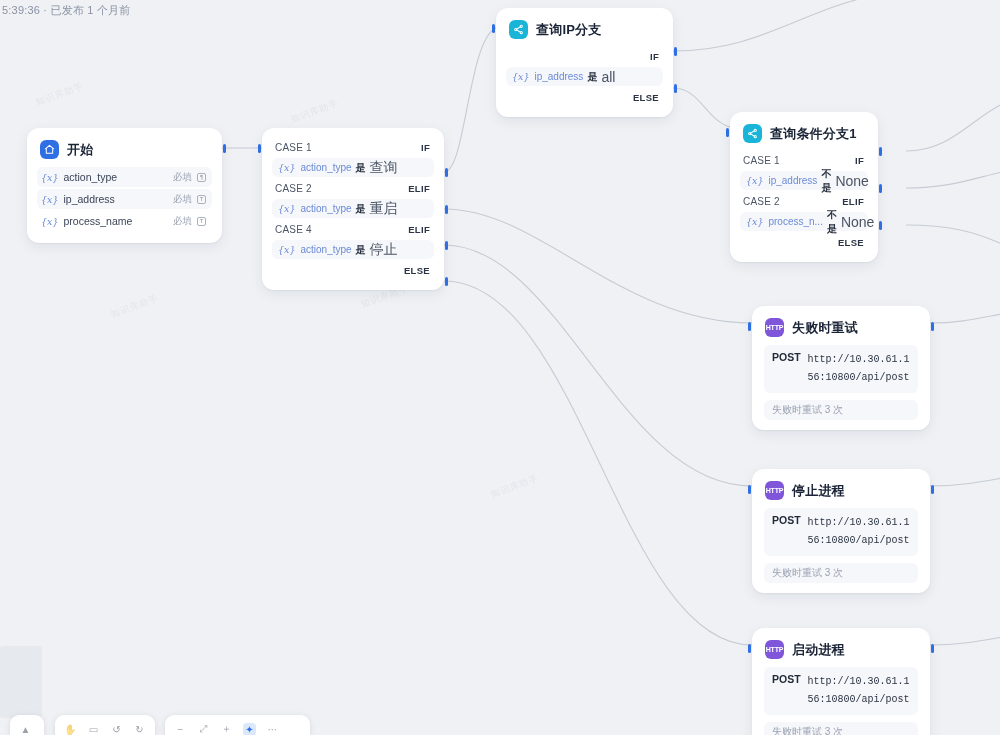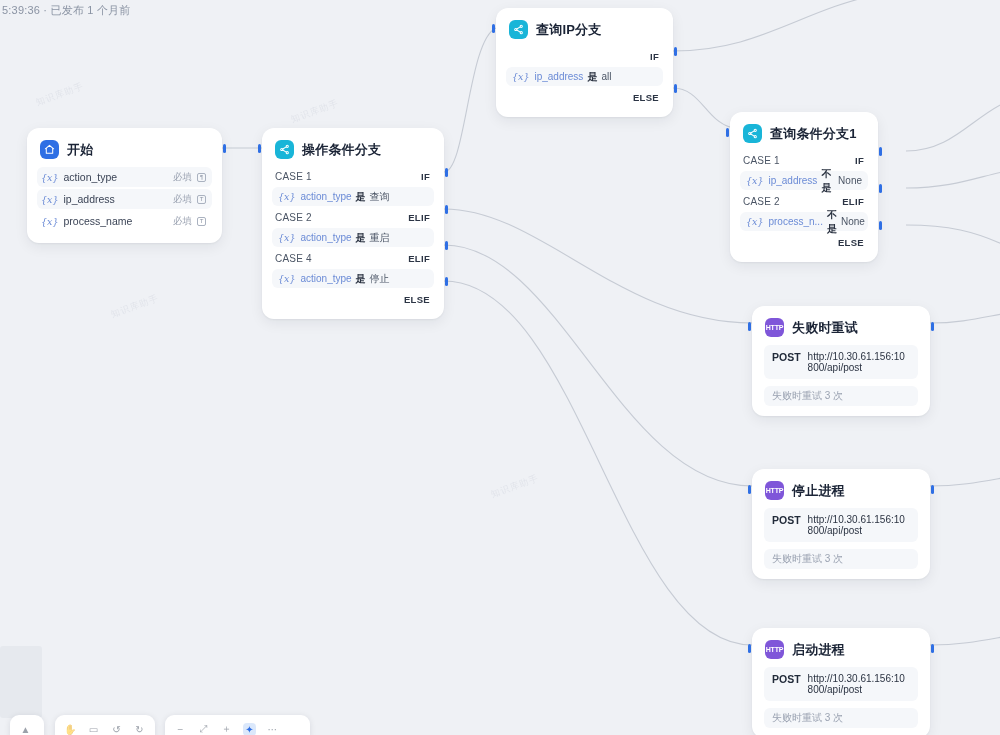--- a/index.html
+++ b/index.html
@@ -54,30 +54,30 @@
     height:19px;padding:0 4px 0 3px;
   }
   .case-label{font-size:10px;color:#4b5565;letter-spacing:.2px;}
   .case-op{font-size:9.5px;font-weight:bold;color:#2c3545;letter-spacing:.3px;}
   .cond-row{
     background:#f5f7fa;border-radius:6px;height:19px;
     display:flex;align-items:center;padding:0 6px;margin:1px 0 2px 0;
   }
   .cond-var{color:#6b8bd6;font-size:10px;margin-right:4px;}
   .cond-op{font-size:10px;color:#2b3342;margin:0 4px 0 0;font-weight:bold;}
-  .cond-val{font-size:10px;color:#5a6running;}
+  .cond-val{font-size:14px;color:#5a6running;}
   .cond-val{color:#4b5565;}
 
   
   .http-url{
     background:#f5f7fa;border-radius:6px;padding:6px 8px;display:flex;gap:7px;
     margin:2px 2px 7px 2px;
   }
   .http-method{font-size:10.5px;font-weight:bold;color:#222b3a;flex:0 0 auto;padding-top:0px;}
-  .http-link{font-size:10px;color:#2b3342;line-height:11px;word-break:break-all;}
+  .http-link{font-size:10px;color:#2b3342;line-height:18px;word-break:break-all;font-family:Liberation Mono, monospace;}
   .http-retry{
     background:#f5f7fa;border-radius:6px;height:20px;display:flex;align-items:center;
     padding:0 8px;margin:0 2px;font-size:10px;color:#9aa2b1;
   }
 
   
   .port{position:absolute;width:3px;height:9px;background:#2f6fe4;border-radius:1.5px;}
   .port.left{left:-4px;}
   .port.right{right:-4px;}
 
@@ -175,117 +175,106 @@
       <span class="var-x">{x}</span>
       <span class="var-name">process_name</span>
       <span class="var-req">必填</span>
       <span class="var-type">T</span>
     </div>
 
     <div class="port right" style="top:16px;"></div>
   </div>
 
   <div class="node" style="left:262px;top:128px;width:182px;">
+
+    <div class="case-row">
+      <span class="case-label">CASE 1</span>
+      <span class="case-op">IF</span>
+    </div>
+    <div class="cond-row">
+      <span class="var-x">{x}</span>
+      <span class="cond-var">action_type</span>
+      <span class="cond-op">是</span>
+      <span class="cond-val">查询</span>
+    </div>
+
+    <div class="case-row">
+      <span class="case-label">CASE 2</span>
+      <span class="case-op">ELIF</span>
+    </div>
+    <div class="cond-row">
+      <span class="var-x">{x}</span>
+      <span class="cond-var">action_type</span>
+      <span class="cond-op">是</span>
+      <span class="cond-val">重启</span>
+    </div>
+
+    <div class="case-row">
+      <span class="case-label">CASE 4</span>
+      <span class="case-op">ELIF</span>
+    </div>
+    <div class="cond-row">
+      <span class="var-x">{x}</span>
+      <span class="cond-var">action_type</span>
+      <span class="cond-op">是</span>
+      <span class="cond-val">停止</span>
+    </div>
+
+    <div class="case-row" style="justify-content:flex-end;">
+      <span class="case-op">ELSE</span>
+    </div>
+
+    <div class="port left" style="top:16px;"></div>
+    <div class="port right" style="top:40px;"></div>
+    <div class="port right" style="top:77px;"></div>
+    <div class="port right" style="top:113px;"></div>
+    <div class="port right" style="top:149px;"></div>
+  </div>
+
+  <div class="node" style="left:496px;top:8px;width:177px;">
     <div class="node-head">
       <div class="node-icon" style="background:#19b5d8;">
         <svg width="11" height="11" viewBox="0 0 24 24" fill="none" stroke="#fff" stroke-width="2.2" stroke-linecap="round" stroke-linejoin="round">
           <circle cx="18" cy="5" r="2.4"></circle>
             <circle cx="6" cy="12" r="2.4"></circle>
             <circle cx="18" cy="19" r="2.4"></circle>
           <path d="M8.2 10.8l7.6-4.4M8.2 13.2l7.6 4.4"></path>
         </svg>
       </div>
-      <div class="node-title">操作条件分支</div>
-    </div>
-
-    <div class="case-row">
-      <span class="case-label">CASE 1</span>
+      <div class="node-title">查询IP分支</div>
+    </div>
+
+    <div class="case-row" style="justify-content:flex-end;">
       <span class="case-op">IF</span>
     </div>
     <div class="cond-row">
       <span class="var-x">{x}</span>
-      <span class="cond-var">action_type</span>
+      <span class="cond-var">ip_address</span>
       <span class="cond-op">是</span>
-      <span class="cond-val">查询</span>
-    </div>
-
-    <div class="case-row">
-      <span class="case-label">CASE 2</span>
-      <span class="case-op">ELIF</span>
-    </div>
-    <div class="cond-row">
-      <span class="var-x">{x}</span>
-      <span class="cond-var">action_type</span>
-      <span class="cond-op">是</span>
-      <span class="cond-val">重启</span>
-    </div>
-
-    <div class="case-row">
-      <span class="case-label">CASE 4</span>
-      <span class="case-op">ELIF</span>
-    </div>
-    <div class="cond-row">
-      <span class="var-x">{x}</span>
-      <span class="cond-var">action_type</span>
-      <span class="cond-op">是</span>
-      <span class="cond-val">停止</span>
-    </div>
-
+      <span class="cond-val">all</span>
+    </div>
     <div class="case-row" style="justify-content:flex-end;">
       <span class="case-op">ELSE</span>
     </div>
 
     <div class="port left" style="top:16px;"></div>
-    <div class="port right" style="top:40px;"></div>
-    <div class="port right" style="top:77px;"></div>
-    <div class="port right" style="top:113px;"></div>
-    <div class="port right" style="top:149px;"></div>
-  </div>
-
-  <div class="node" style="left:496px;top:8px;width:177px;">
+    <div class="port right" style="top:39px;"></div>
+    <div class="port right" style="top:76px;"></div>
+  </div>
+
+  <div class="node" style="left:730px;top:112px;width:148px;">
     <div class="node-head">
       <div class="node-icon" style="background:#19b5d8;">
         <svg width="11" height="11" viewBox="0 0 24 24" fill="none" stroke="#fff" stroke-width="2.2" stroke-linecap="round" stroke-linejoin="round">
           <circle cx="18" cy="5" r="2.4"></circle>
             <circle cx="6" cy="12" r="2.4"></circle>
             <circle cx="18" cy="19" r="2.4"></circle>
           <path d="M8.2 10.8l7.6-4.4M8.2 13.2l7.6 4.4"></path>
         </svg>
       </div>
-      <div class="node-title">查询IP分支</div>
-    </div>
-
-    <div class="case-row" style="justify-content:flex-end;">
-      <span class="case-op">IF</span>
-    </div>
-    <div class="cond-row">
-      <span class="var-x">{x}</span>
-      <span class="cond-var">ip_address</span>
-      <span class="cond-op">是</span>
-      <span class="cond-val">all</span>
-    </div>
-    <div class="case-row" style="justify-content:flex-end;">
-      <span class="case-op">ELSE</span>
-    </div>
-
-    <div class="port left" style="top:16px;"></div>
-    <div class="port right" style="top:39px;"></div>
-    <div class="port right" style="top:76px;"></div>
-  </div>
-
-  <div class="node" style="left:730px;top:112px;width:148px;">
-    <div class="node-head">
-      <div class="node-icon" style="background:#19b5d8;">
-        <svg width="11" height="11" viewBox="0 0 24 24" fill="none" stroke="#fff" stroke-width="2.2" stroke-linecap="round" stroke-linejoin="round">
-          <circle cx="18" cy="5" r="2.4"></circle>
-            <circle cx="6" cy="12" r="2.4"></circle>
-            <circle cx="18" cy="19" r="2.4"></circle>
-          <path d="M8.2 10.8l7.6-4.4M8.2 13.2l7.6 4.4"></path>
-        </svg>
-      </div>
       <div class="node-title">查询条件分支1</div>
     </div>
 
     <div class="case-row">
       <span class="case-label">CASE 1</span>
       <span class="case-op">IF</span>
     </div>
     <div class="cond-row">
       <span class="var-x">{x}</span>
       <span class="cond-var">ip_address</span>

